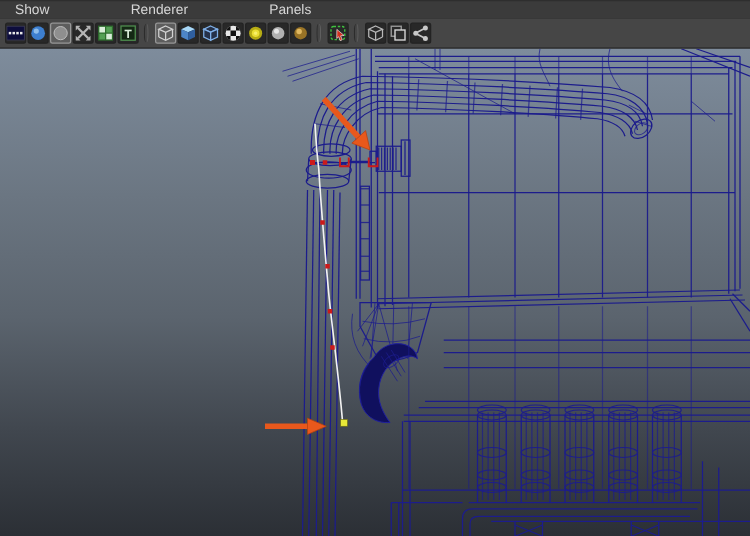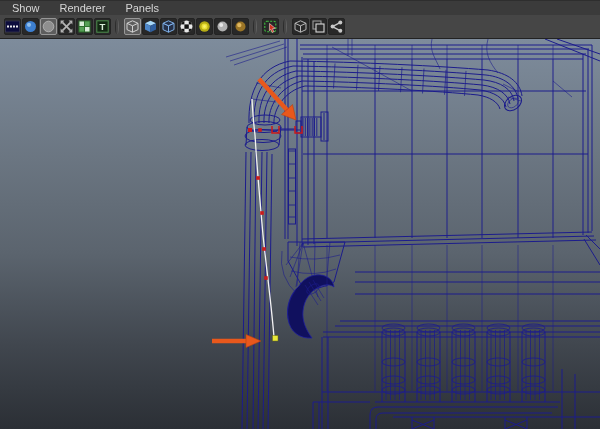--- a/index.html
+++ b/index.html
@@ -4,21 +4,21 @@
 <style>
   html,body{margin:0;padding:0;background:#222;}
   .window{
     width:600px;height:429px;position:relative;overflow:hidden;
     font-family:"Liberation Sans", sans-serif;
     user-select:none;
   }
   
   .menubar{
     height:15px;background:#3b3b3b;display:flex;align-items:center;
-    padding-left:6px;border-top:1px solid #2e2e2e;box-sizing:border-box;
+    padding-left:6px;border-top:1px solid #2e2e2e;box-sizing:border-box;gap:45px;
   }
   .menu-item{
     color:#d6d6d6;font-size:11px;line-height:15px;padding:0 6px;margin-right:8px;
     cursor:default;white-space:nowrap;
   }
   
   .toolbar{
     height:24px;background:#464646;display:flex;align-items:center;
     padding-left:3px;box-sizing:border-box;border-bottom:1px solid #222;
   }

